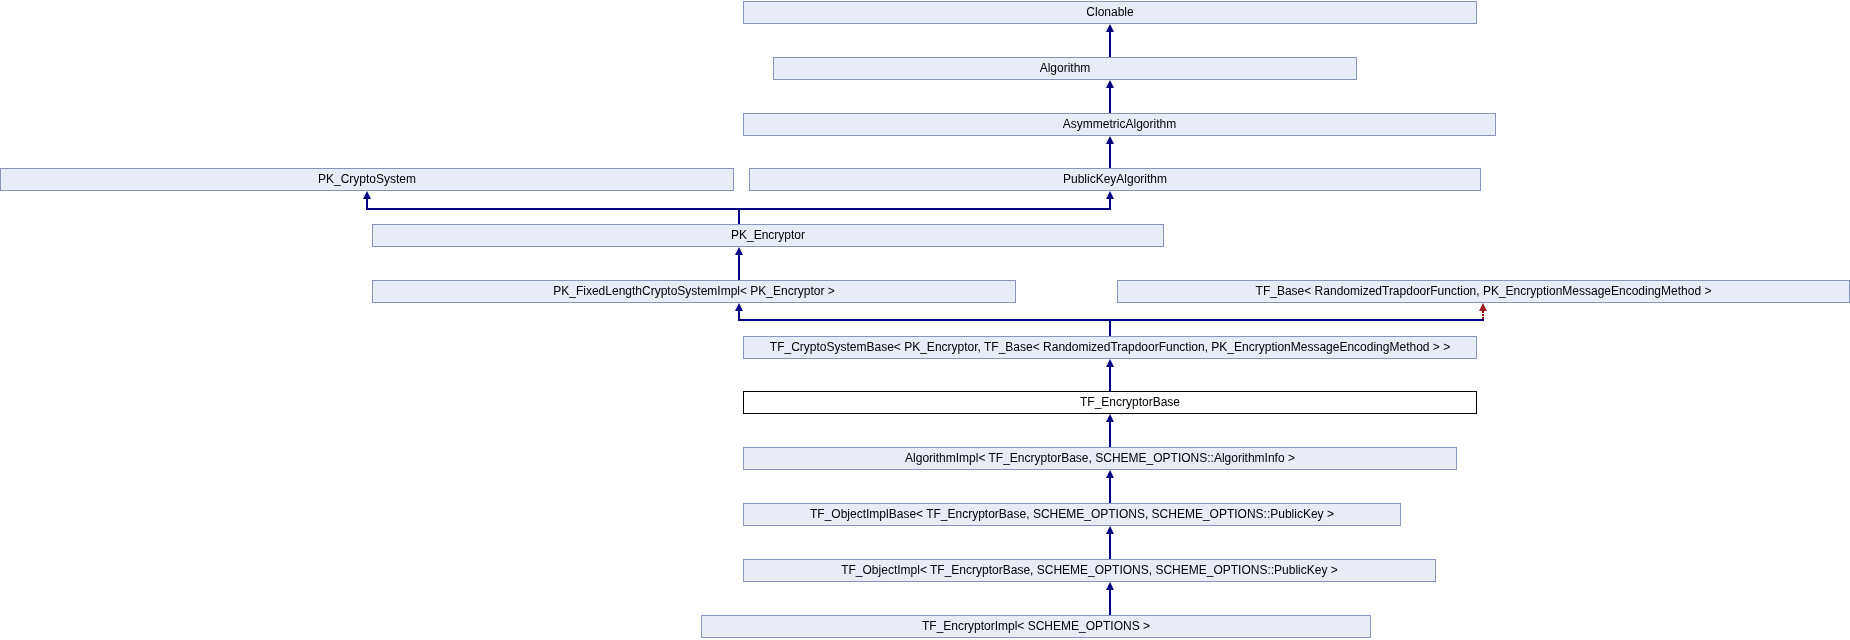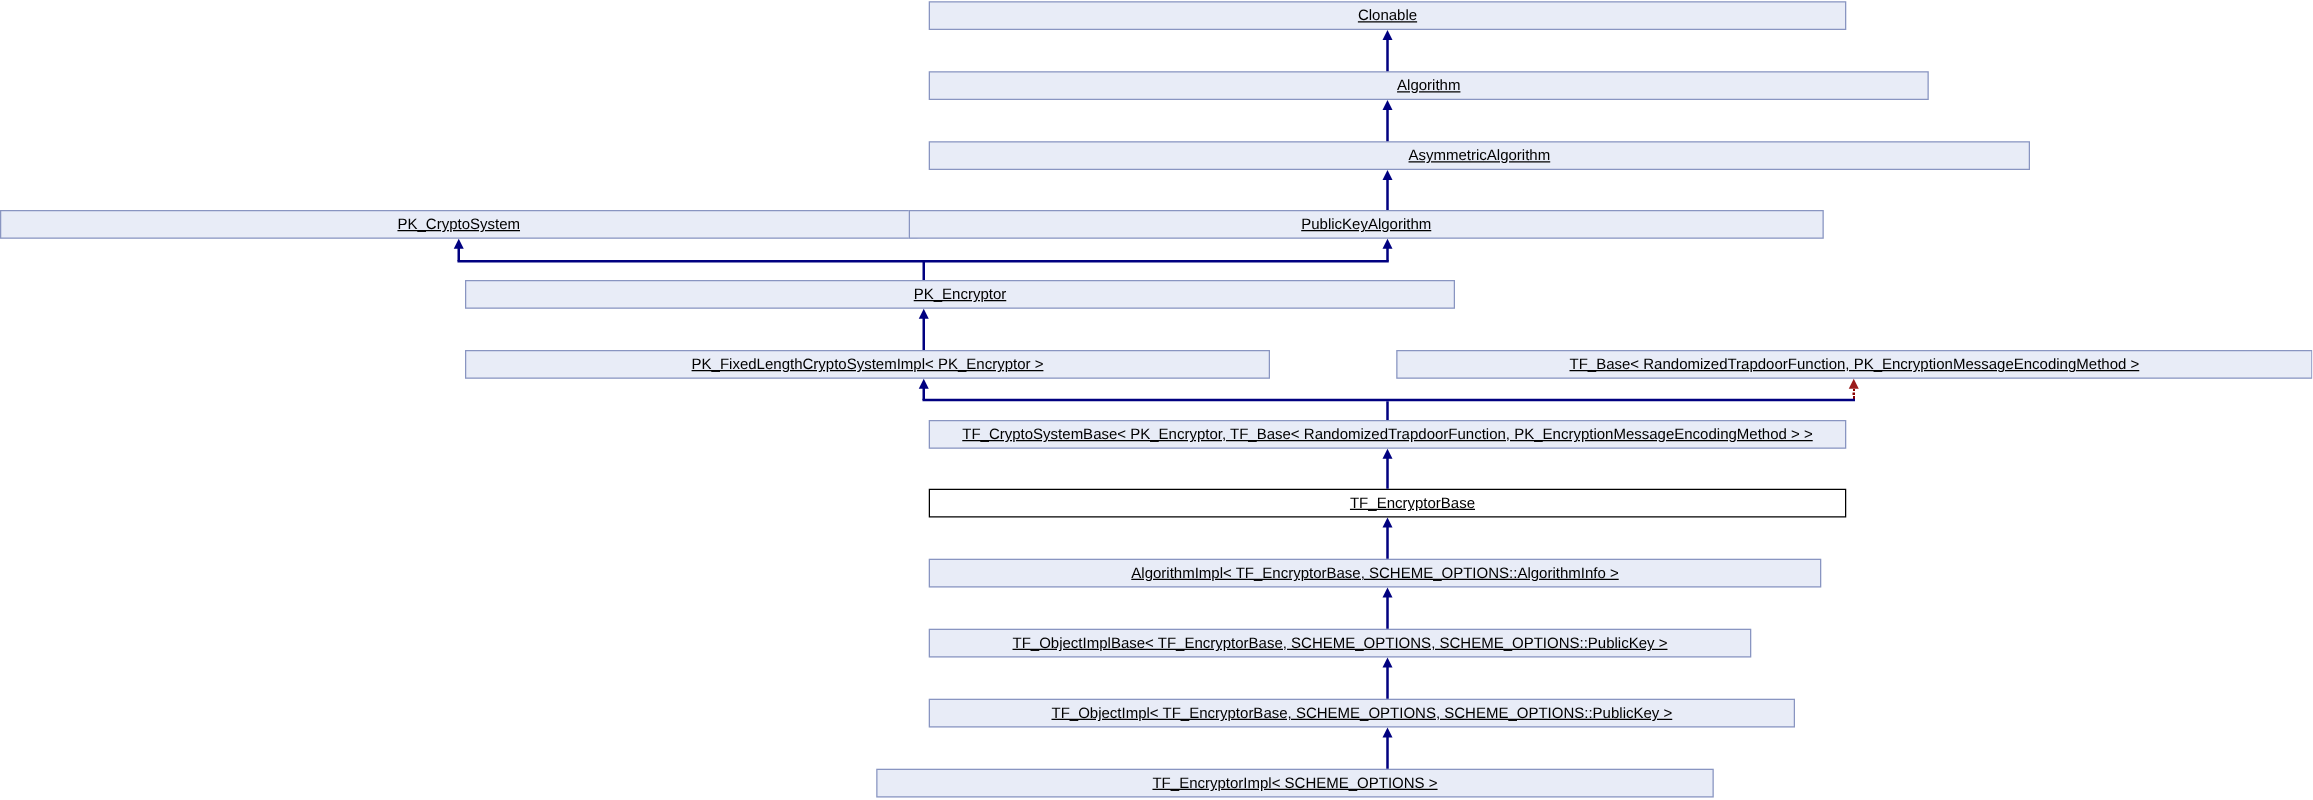--- a/index.html
+++ b/index.html
@@ -4,43 +4,43 @@
 <style>
   html,body{margin:0;padding:0;background:#ffffff;}
   .canvas{
     position:relative;width:1850px;height:640px;background:#ffffff;
     font-family:"Liberation Sans", sans-serif;overflow:hidden;
   }
   .cbox{
     position:absolute;box-sizing:border-box;height:23px;
     background:#e8ecf7;border:1px solid #8995c1;
     text-align:center;line-height:21px;font-size:12px;color:#000000;
-    white-space:nowrap;overflow:hidden;cursor:pointer;text-decoration:underline;
+    white-space:nowrap;overflow:hidden;cursor:pointer;
   }
   .cbox.hl{background:#ffffff;border:1px solid #000000;cursor:default;padding-left:40px;}
   .vl{position:absolute;width:2px;background:#000080;}
   .hline{position:absolute;height:2px;background:#000080;}
   .ar{
     position:absolute;width:0;height:0;
     border-left:4px solid transparent;border-right:4px solid transparent;
     border-bottom:8px solid #000080;
   }
   .ar.red{border-bottom-color:#9b1c1c;}
   .vl-dot-red{position:absolute;width:0;border-left:2px dotted #8b0000;}
 </style>
 </head>
 <body>
 
 <div class="canvas">
 
   <div class="cbox" style="left:743px;top:1px;width:734px">Clonable</div>
-  <div class="cbox" style="left:743px;top:57px;width:800px">Algorithm</div>
-  <div class="cbox" style="left:743px;top:113px;width:881px">AsymmetricAlgorithm</div>
+  <div class="cbox" style="left:773px;top:57px;width:584px">Algorithm</div>
+  <div class="cbox" style="left:743px;top:113px;width:753px">AsymmetricAlgorithm</div>
   <div class="cbox" style="left:0px;top:168px;width:734px">PK_CryptoSystem</div>
-  <div class="cbox" style="left:727px;top:168px;width:732px">PublicKeyAlgorithm</div>
+  <div class="cbox" style="left:749px;top:168px;width:732px">PublicKeyAlgorithm</div>
   <div class="cbox" style="left:372px;top:224px;width:792px">PK_Encryptor</div>
   <div class="cbox" style="left:372px;top:280px;width:644px">PK_FixedLengthCryptoSystemImpl&lt; PK_Encryptor &gt;</div>
   <div class="cbox" style="left:743px;top:336px;width:734px">TF_CryptoSystemBase&lt; PK_Encryptor, TF_Base&lt; RandomizedTrapdoorFunction, PK_EncryptionMessageEncodingMethod &gt; &gt;</div>
   <div class="cbox" style="left:1117px;top:280px;width:733px">TF_Base&lt; RandomizedTrapdoorFunction, PK_EncryptionMessageEncodingMethod &gt;</div>
   <div class="cbox hl" style="left:743px;top:391px;width:734px">TF_EncryptorBase</div>
   <div class="cbox" style="left:743px;top:447px;width:714px">AlgorithmImpl&lt; TF_EncryptorBase, SCHEME_OPTIONS::AlgorithmInfo &gt;</div>
   <div class="cbox" style="left:743px;top:503px;width:658px">TF_ObjectImplBase&lt; TF_EncryptorBase, SCHEME_OPTIONS, SCHEME_OPTIONS::PublicKey &gt;</div>
   <div class="cbox" style="left:743px;top:559px;width:693px">TF_ObjectImpl&lt; TF_EncryptorBase, SCHEME_OPTIONS, SCHEME_OPTIONS::PublicKey &gt;</div>
   <div class="cbox" style="left:701px;top:615px;width:670px">TF_EncryptorImpl&lt; SCHEME_OPTIONS &gt;</div>
 

